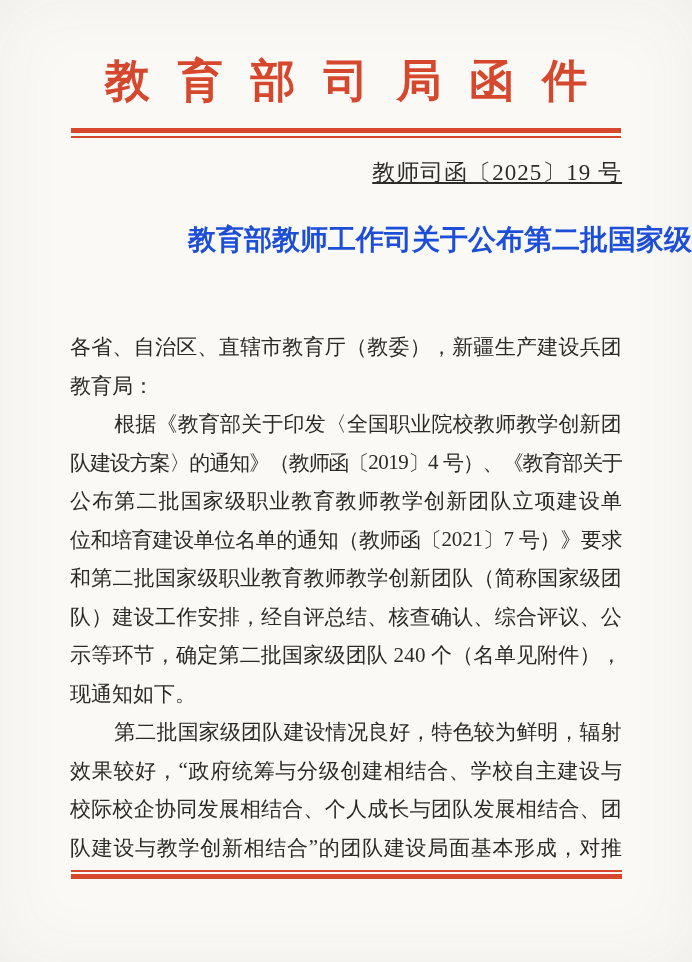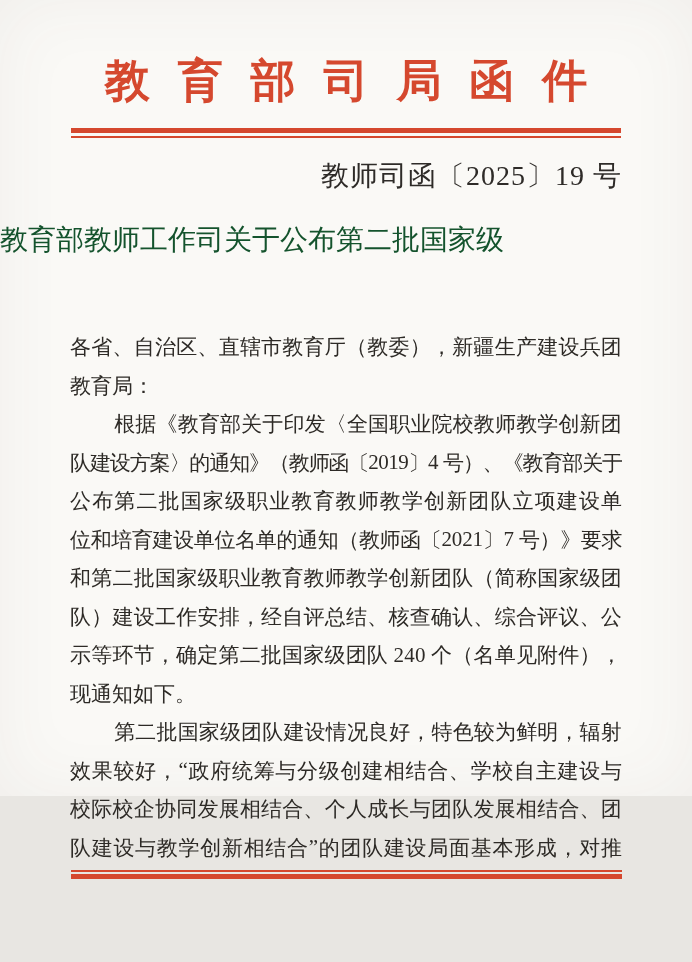--- a/index.html
+++ b/index.html
@@ -7,21 +7,21 @@
     padding: 0;
     width: 692px;
     height: 962px;
     overflow: hidden;
     background: #e8e6e2;
   }
   .page {
     position: absolute;
     top: 0; left: 0;
     width: 692px;
-    height: 796px;
+    height: 962px;
     background: var(--paper, #faf9f6);
     box-shadow: inset 0 0 70px rgba(80,70,60,0.06);
     font-family: "Liberation Serif", "DejaVu Serif", serif;
   }
   .letterhead {
     position: absolute;
     top: 56px;
     left: 0;
     width: 100%;
     text-align: center;
@@ -46,35 +46,36 @@
     width: 551px;
   }
   .rule-thick { height: 5px; background: var(--accent, #d5482e); }
   .rule-thin  { height: 2px; background: var(--accent, #d5482e); }
   .rule-gap   { height: 3px; }
   .rule-gap-sm{ height: 2px; }
   .doc-number {
     position: absolute;
     top: 157px;
     right: 70px;
-    font-size: 28px;
+    font-size: 23px;
     color: #2e2b28;
     letter-spacing: 1px;
     white-space: nowrap;
+    text-decoration: underline;
   }
   .doc-title {
     position: absolute;
     top: 221px;
     left: 0;
     width: 100%;
-    text-align: left;
+    text-align: right;
     font-size: 28px;
     line-height: 37px;
-    font-weight: normal;
-    color: #14532d;
+    font-weight: bold;
+    color: #1d4ed8;
     white-space: nowrap;
   }
   .doc-body {
     position: absolute;
     top: 328px;
     left: 70px;
     width: 552px;
     font-size: 21px;
     color: #2d2a26;
   }

